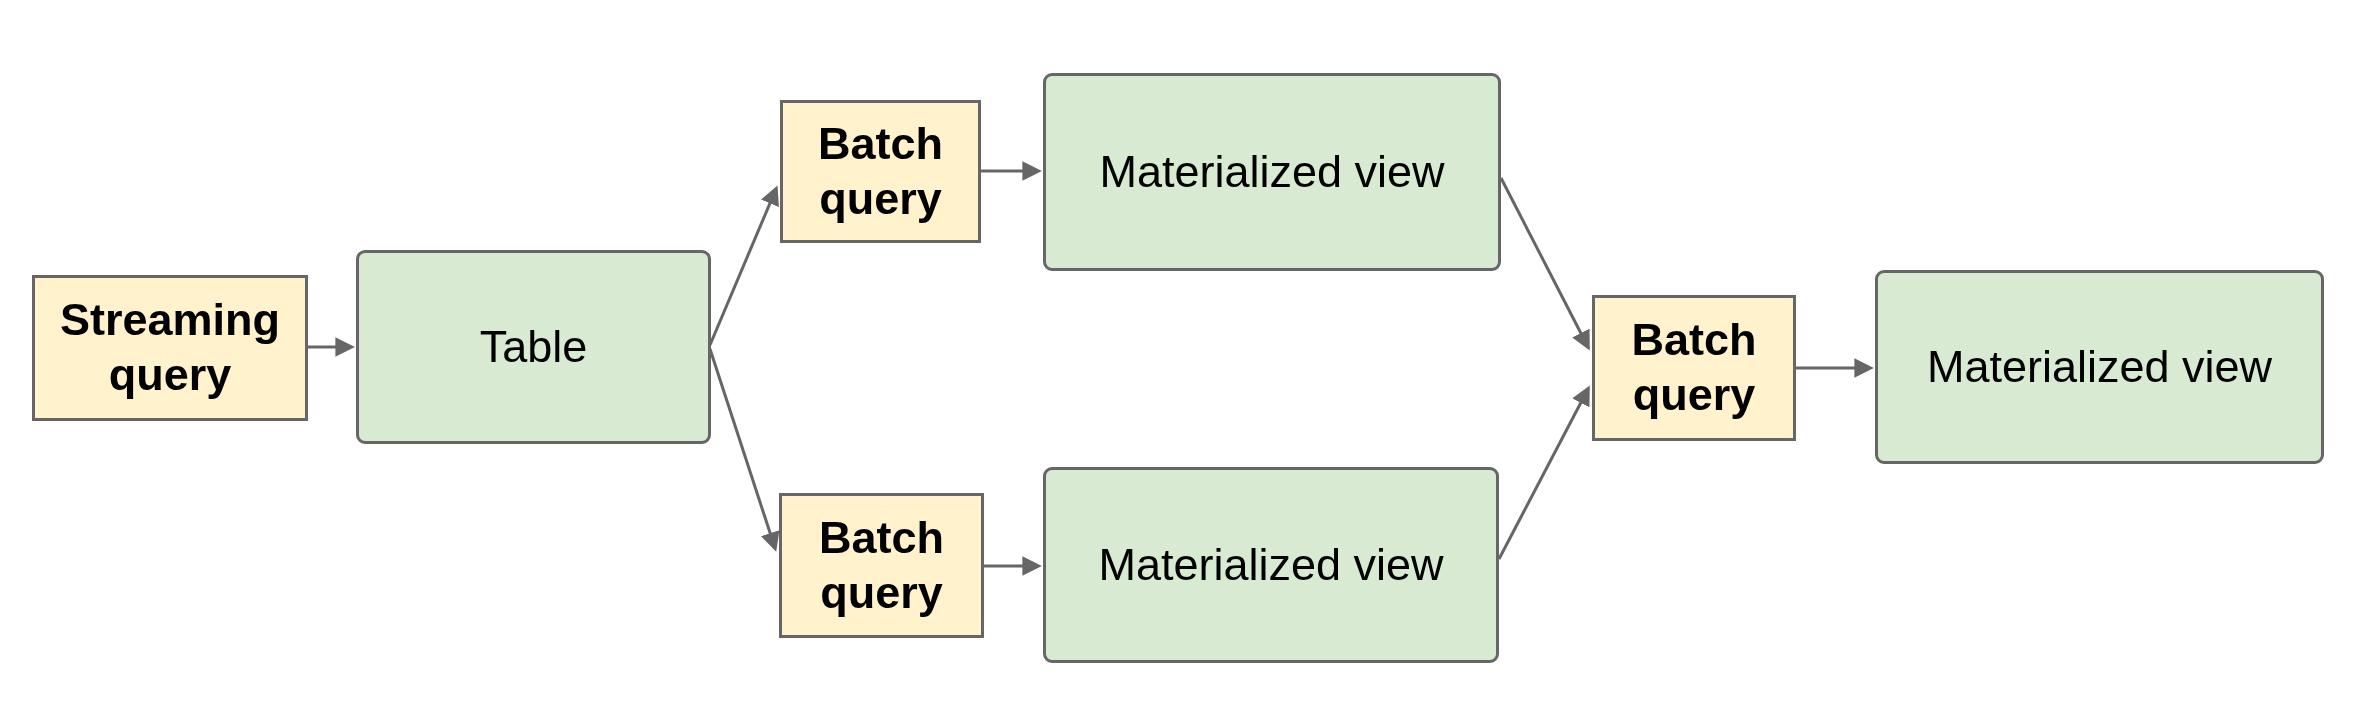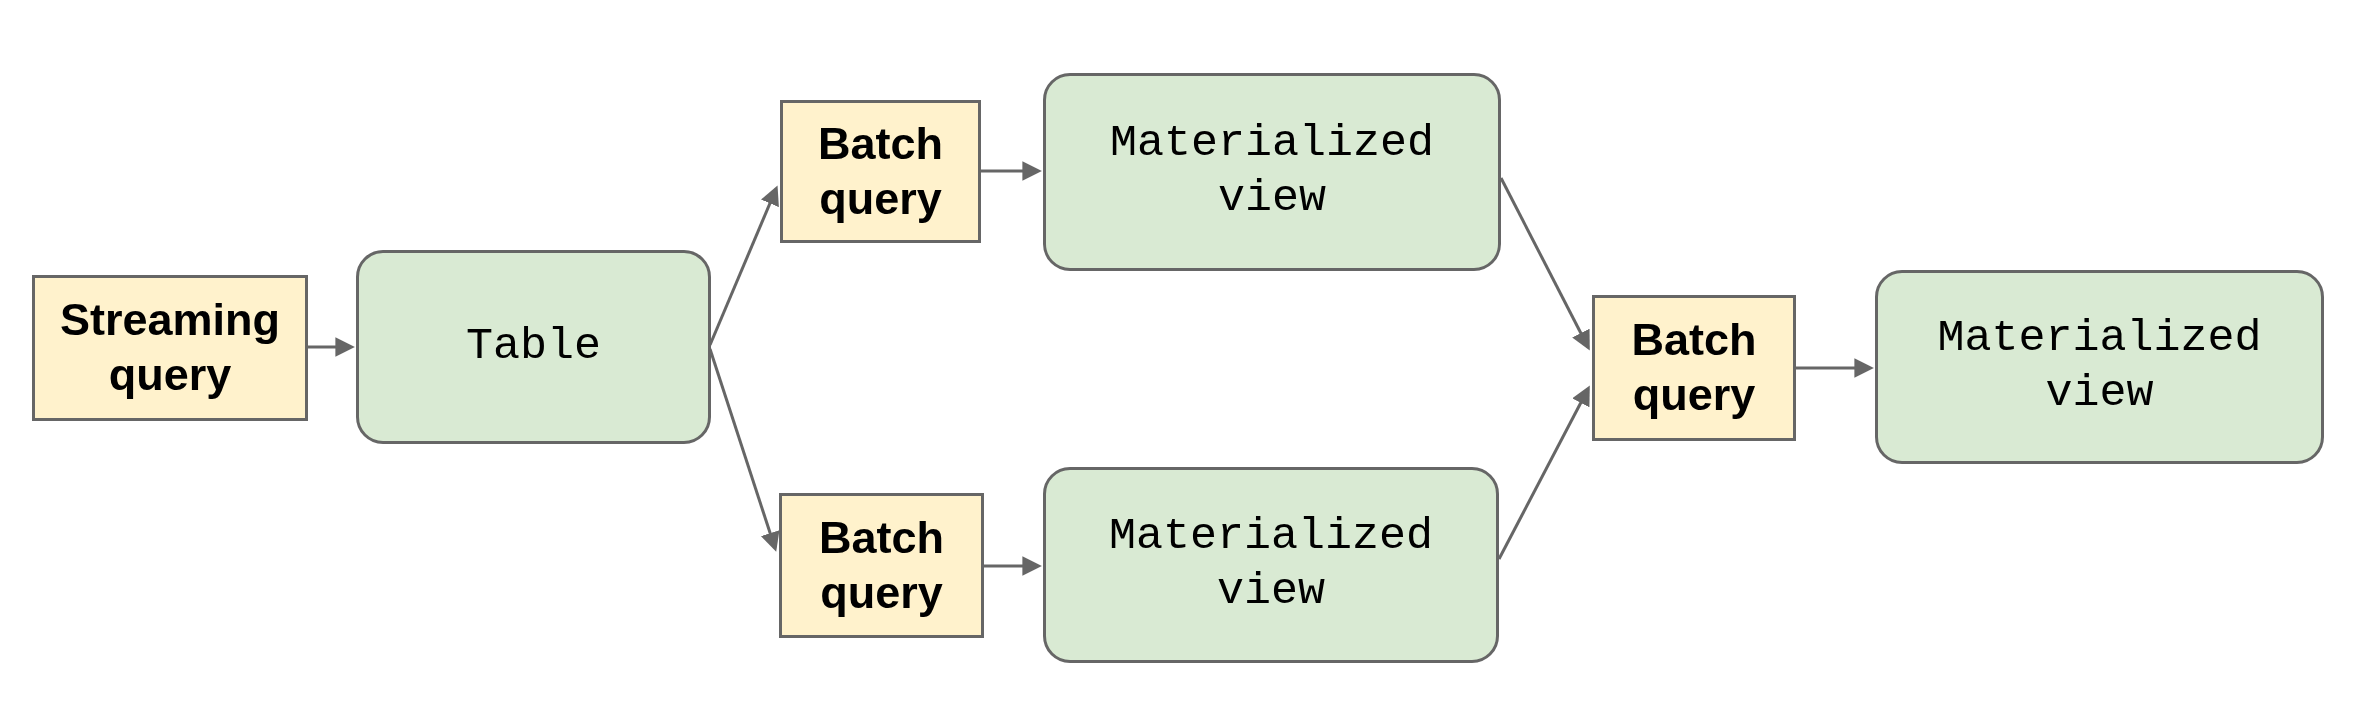--- a/index.html
+++ b/index.html
@@ -32,21 +32,21 @@
     display: flex;
     align-items: center;
     justify-content: center;
     text-align: center;
     border: 3px solid var(--border);
     color: var(--text);
     font-size: 45px;
     line-height: 1.22;
   }
   .node.query { background: var(--query-fill); font-weight: bold; }
-  .node.store { background: var(--store-fill); border-radius: 27px; font-family: Liberation Mono, monospace; }
+  .node.store { background: var(--store-fill); border-radius: 9px; }
 
   #n-streaming-query        { left: 32px;   top: 275px; width: 276px; height: 146px; }
   #n-table                  { left: 356px;  top: 250px; width: 355px; height: 194px; }
   #n-batch-query-top        { left: 780px;  top: 100px; width: 201px; height: 143px; }
   #n-materialized-view-top  { left: 1043px; top: 73px;  width: 458px; height: 198px; }
   #n-batch-query-bottom     { left: 779px;  top: 493px; width: 205px; height: 145px; }
   #n-materialized-view-bottom { left: 1043px; top: 467px; width: 456px; height: 196px; }
   #n-batch-query-right      { left: 1592px; top: 295px; width: 204px; height: 146px; }
   #n-materialized-view-right{ left: 1875px; top: 270px; width: 449px; height: 194px; }
 

